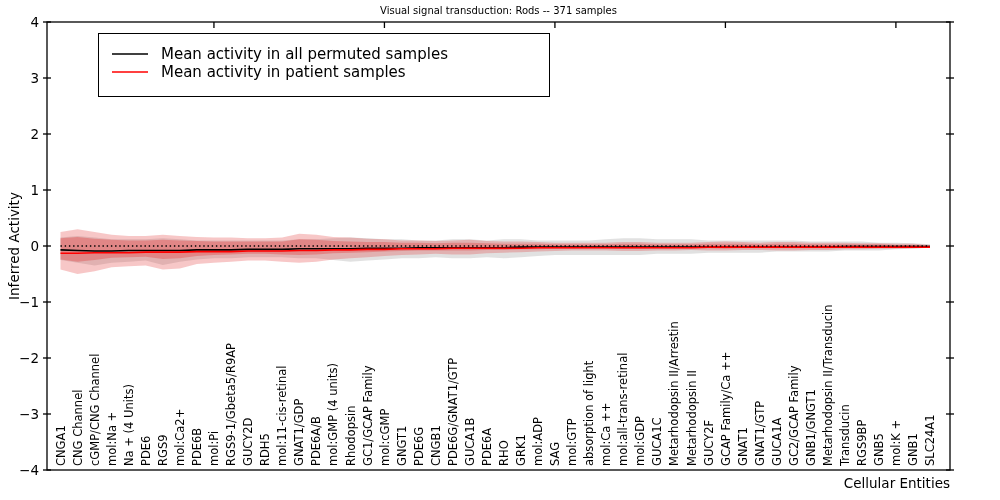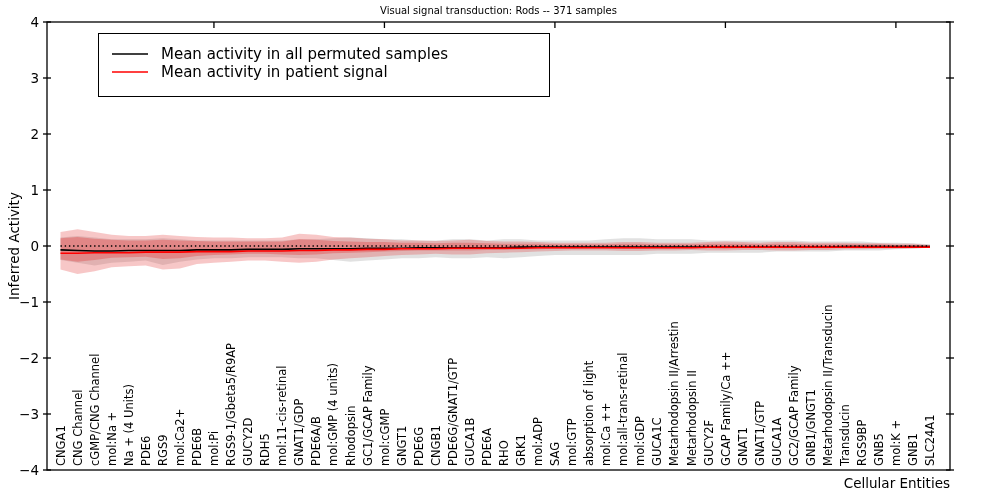--- a/index.html
+++ b/index.html
@@ -152,17 +152,17 @@
         </svg>
       </span>
       <span class="legend-label">Mean activity in all permuted samples</span>
     </div>
     <div class="legend-row">
       <span class="legend-swatch">
         <svg width="40" height="6">
           <line x1="2" y1="3" x2="38" y2="3" stroke-width="1.6" stroke="#ff0000"></line>
         </svg>
       </span>
-      <span class="legend-label">Mean activity in patient signal</span>
+      <span class="legend-label">Mean activity in patient samples</span>
     </div>
   </div>
 
 </div>
 
 </body></html>

